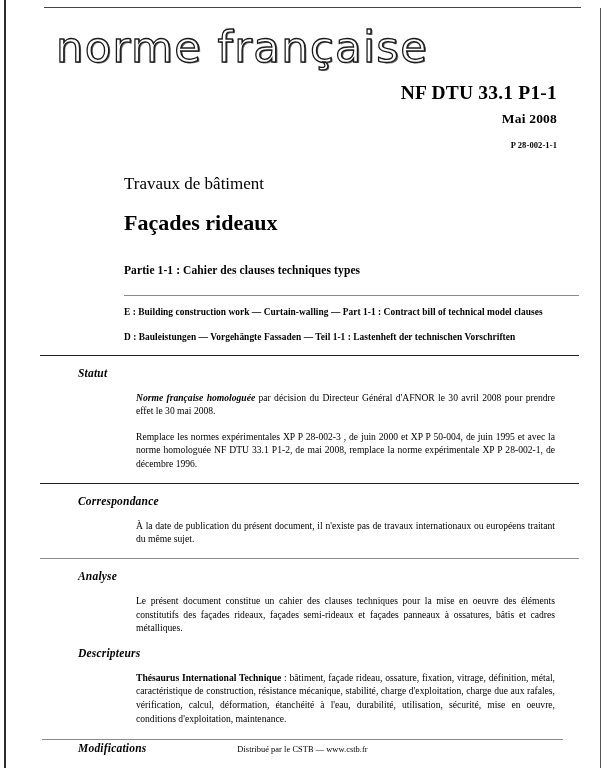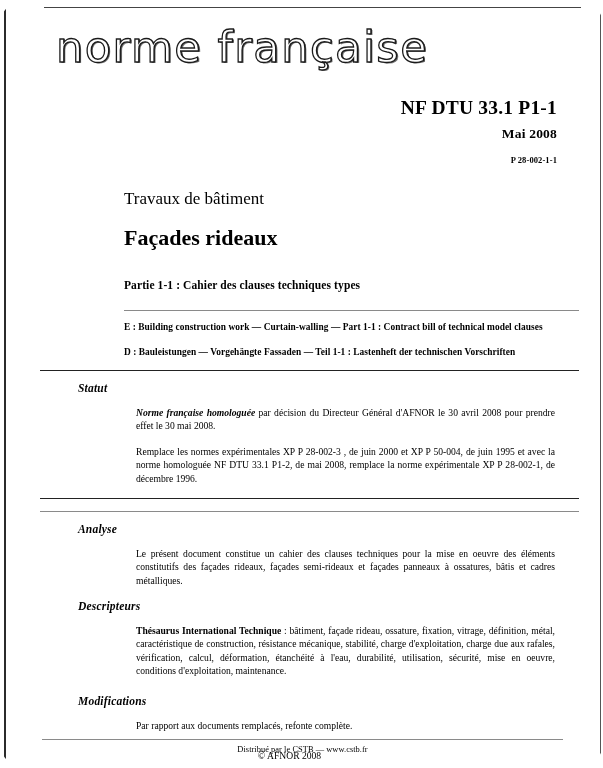--- a/index.html
+++ b/index.html
@@ -12,21 +12,20 @@
     color: #000000;
   }
 
   .page {
     position: relative;
     width: 603px;
     height: 768px;
     background: #ffffff;
     box-sizing: border-box;
     overflow: hidden;
-    border-radius: 25px;
   }
 
   
   .edge-left {
     position: absolute;
     left: 4px; top: 0; bottom: 0;
     width: 2px;
     background: #2b2b2b;
   }
   .edge-right {
@@ -64,21 +63,21 @@
     text-shadow:
       1px 0 0 #3a3a3a,
       1.6px 1.2px 0 #777777;
     white-space: nowrap;
   }
 
   
   .ref-block {
     text-align: right;
     padding-right: 22px;
-    margin-top: 27px;
+    margin-top: 12px;
   }
   .ref-code {
     font-size: 19.5px;
     font-weight: bold;
     letter-spacing: 0.2px;
     line-height: 1.15;
   }
   .ref-date {
     font-size: 13.5px;
     font-weight: bold;
@@ -252,20 +251,26 @@
     <div class="section">
       <div class="section-head">Statut</div>
       <div class="section-body">
         <p class="para"><span class="bi">Norme française homologuée</span><span> par décision du Directeur Général d'AFNOR le 30 avril 2008 pour prendre effet le 30 mai 2008.</span></p>
         <p class="para">Remplace les normes expérimentales XP P 28-002-3 , de juin 2000 et XP P 50-004, de juin 1995 et avec la norme homologuée NF DTU 33.1 P1-2, de mai 2008, remplace la norme expérimentale XP P 28-002-1, de décembre 1996.</p>
       </div>
     </div>
 
     <hr class="rule-dark section-rule">
 
+    <div class="section">
+      <div class="section-head">Correspondance</div>
+      <div class="section-body">
+        <p class="para">À la date de publication du présent document, il n'existe pas de travaux internationaux ou européens traitant du même sujet.</p>
+      </div>
+    </div>
 
     <hr class="rule section-rule">
 
     <div class="section">
       <div class="section-head">Analyse</div>
       <div class="section-body">
         <p class="para">Le présent document constitue un cahier des clauses techniques pour la mise en oeuvre des éléments constitutifs des façades rideaux, façades semi-rideaux et façades panneaux à ossatures, bâtis et cadres métalliques.</p>
       </div>
     </div>
 

